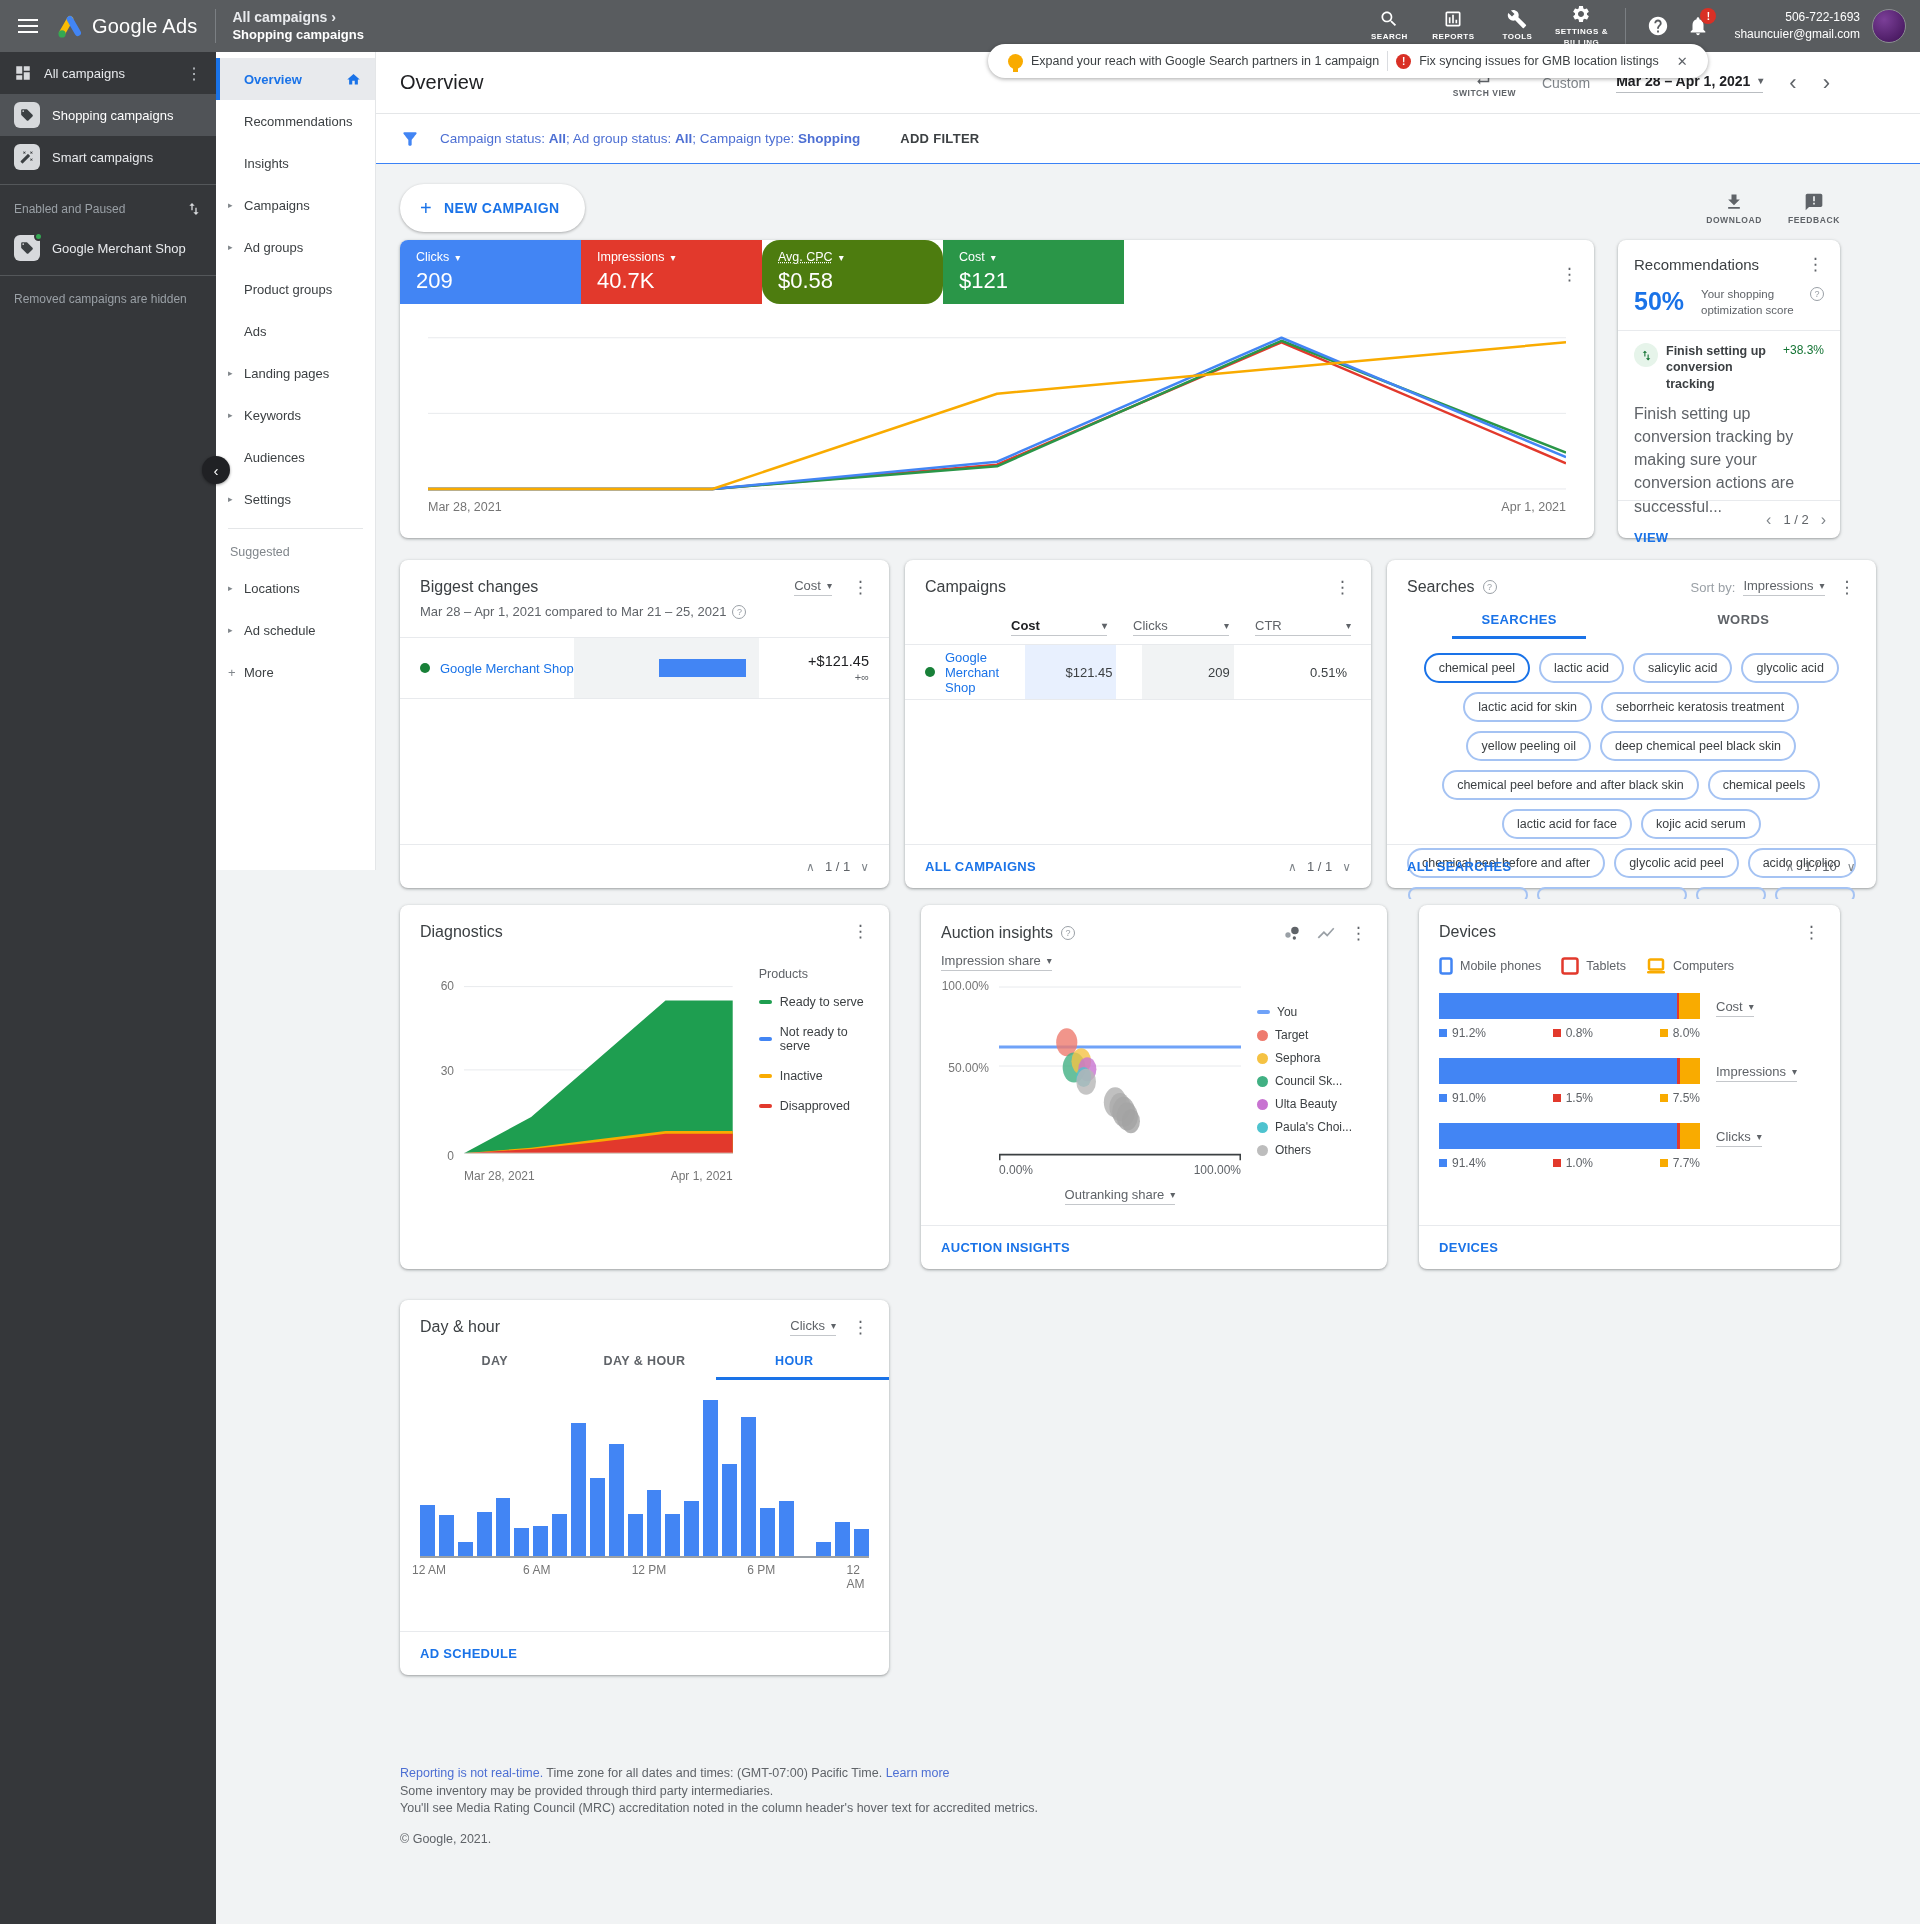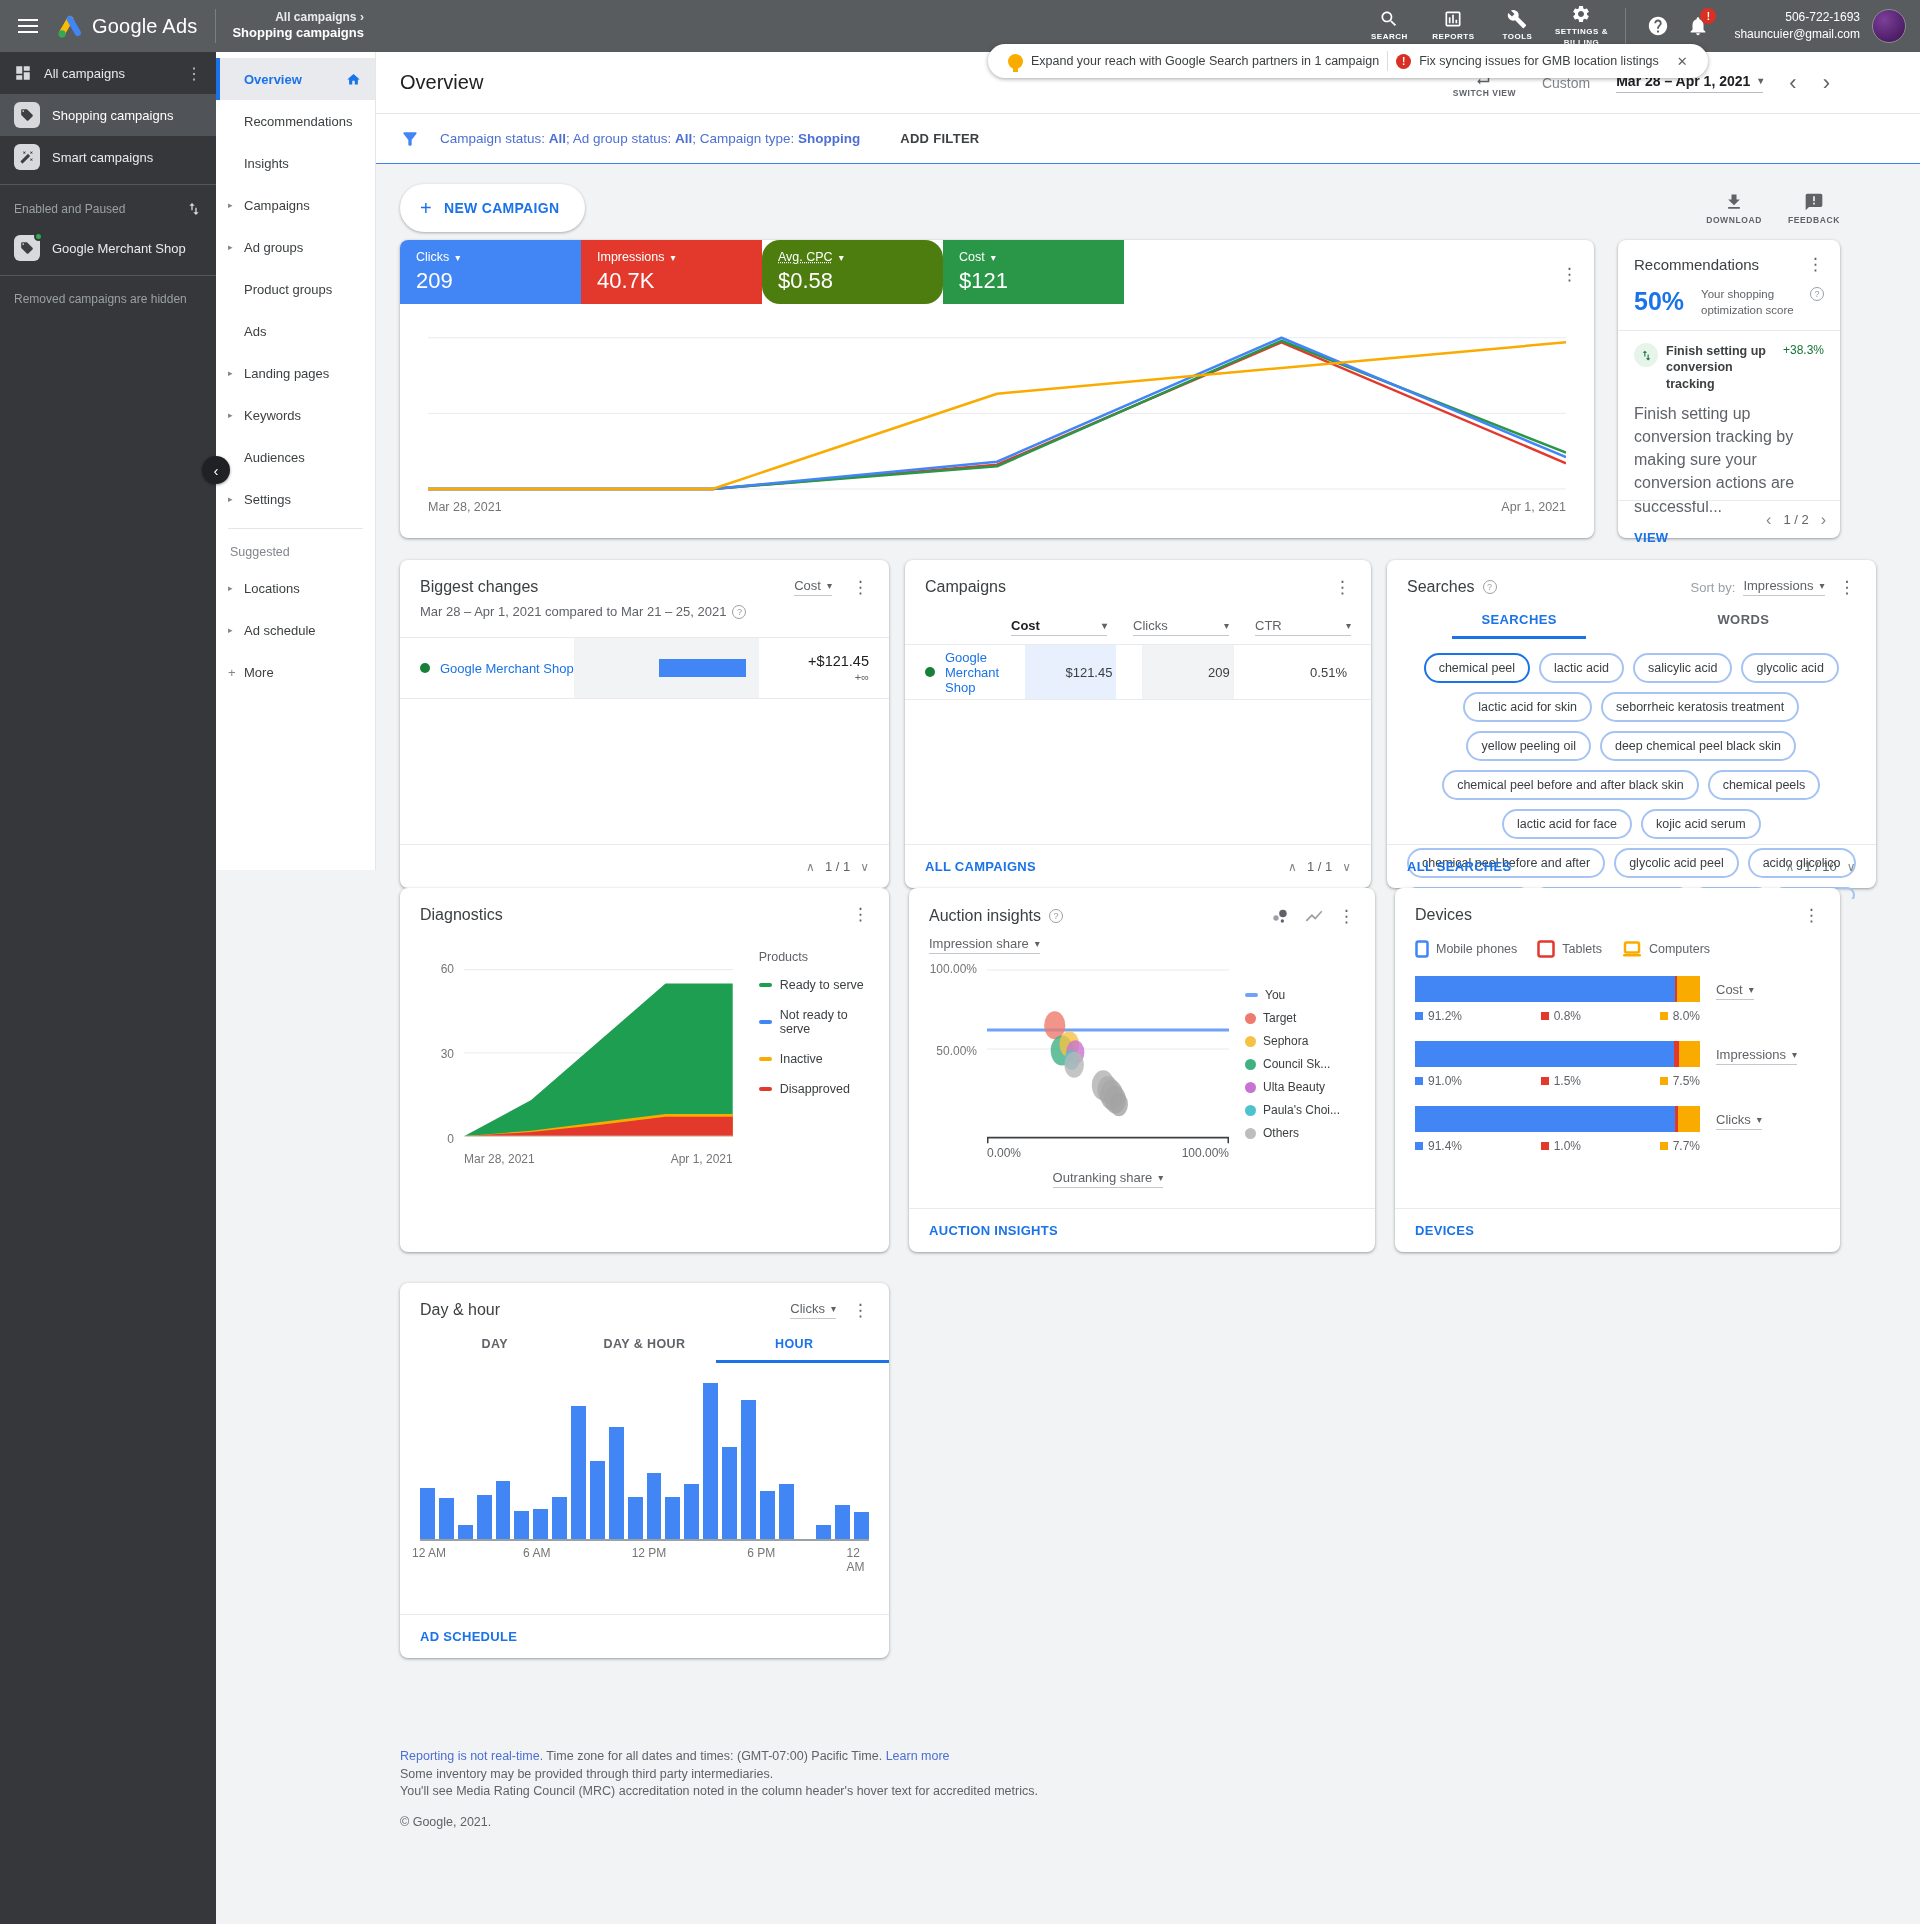--- a/index.html
+++ b/index.html
@@ -8,21 +8,21 @@
 
   
   .topbar { height:52px; background:#595c5f; display:flex; align-items:center; color:#fff; position:relative; z-index:30; }
   .hamburger { width:56px; display:flex; justify-content:center; cursor:pointer; }
   .hamburger span { display:block; width:20px; height:14px; border-top:2px solid #fff; border-bottom:2px solid #fff; position:relative; }
   .hamburger span::after { content:""; position:absolute; left:0; right:0; top:4px; height:2px; background:#fff; }
   .brand { display:flex; align-items:center; gap:8px; margin-right:18px; }
   .brand-name { font-size:20px; color:#fff; letter-spacing:.2px; }
   .tb-divider { width:1px; height:34px; background:#7b7f83; margin-right:16px; }
   .crumbs { line-height:1.25; }
-  .crumb-top { font-size:12px; color:#e8eaed; font-weight:bold;text-align:right; }
+  .crumb-top { font-size:14px; color:#e8eaed; font-weight:bold; }
   .crumb-sub { font-size:13px; color:#fff; font-weight:bold; }
   .tb-right { margin-left:auto; display:flex; align-items:center; padding-right:14px; }
   .tb-tool { width:64px; display:flex; flex-direction:column; align-items:center; gap:3px; cursor:pointer; }
   .tb-tool svg { width:20px; height:20px; fill:#fff; }
   .tb-tool-label { font-size:8px; font-weight:bold; letter-spacing:.5px; color:#fff; text-align:center; line-height:1.3; }
   .tb-sep { width:1px; height:36px; background:#7b7f83; margin:0 12px; }
   .tb-round { width:40px; display:flex; justify-content:center; position:relative; cursor:pointer; }
   .tb-round svg { width:22px; height:22px; fill:#fff; }
   .badge { position:absolute; top:-7px; right:2px; background:#d93025; color:#fff; border-radius:50%; width:16px; height:16px; font-size:10px; font-weight:bold; display:flex; align-items:center; justify-content:center; }
   .account { text-align:right; font-size:12px; line-height:1.45; margin:0 12px 0 16px; color:#fff; }
@@ -99,21 +99,21 @@
   .dots { color:#5f6368; font-size:17px; cursor:pointer; line-height:1; }
   .card-footer { position:absolute; left:0; right:0; bottom:0; height:44px; border-top:1px solid #e8eaed; display:flex; align-items:center; justify-content:space-between; padding:0 20px; }
   .footer-link { font-size:13px; font-weight:bold; color:#1a73e8; letter-spacing:.3px; cursor:pointer; }
   .pager { font-size:13px; color:#5f6368; display:flex; align-items:center; gap:10px; }
   .pg-caret { color:#80868b; font-size:12px; cursor:pointer; }
   .dd { font-size:13px; color:#5f6368; border-bottom:1px solid #c4c7cb; padding-bottom:2px; display:inline-flex; align-items:center; gap:6px; cursor:pointer; white-space:nowrap; }
   .qmark { display:inline-flex; width:14px; height:14px; border:1.5px solid #9aa0a6; border-radius:50%; color:#9aa0a6; font-size:9px; align-items:center; justify-content:center; flex:none; }
 
   .row1 { display:grid; grid-template-columns:1fr 222px; gap:24px; margin-top:8px; }
   .row2 { display:grid; grid-template-columns:489px 466px 1fr; gap:16px; margin-top:22px; }
-  .row3 { display:grid; grid-template-columns:489px 466px 1fr; gap:20px; }
+  .row3 { display:grid; grid-template-columns:489px 466px 1fr; gap:32px; margin-top:17px; }
   .row4 { margin-top:31px; width:489px; }
 
   
   .chart-card { height:298px; overflow:hidden; }
   .metric-strip { display:flex; }
   .metric-chip { width:181px; height:64px; padding:10px 16px; color:#fff; cursor:pointer; }
   .metric-chip .m-label { font-size:12.5px; display:flex; align-items:center; gap:6px; }
   .metric-chip .m-label .caret { color:#fff; }
   .metric-chip .m-value { font-size:22px; margin-top:4px; }
   .chart-card .dots { position:absolute; right:16px; top:26px; }

